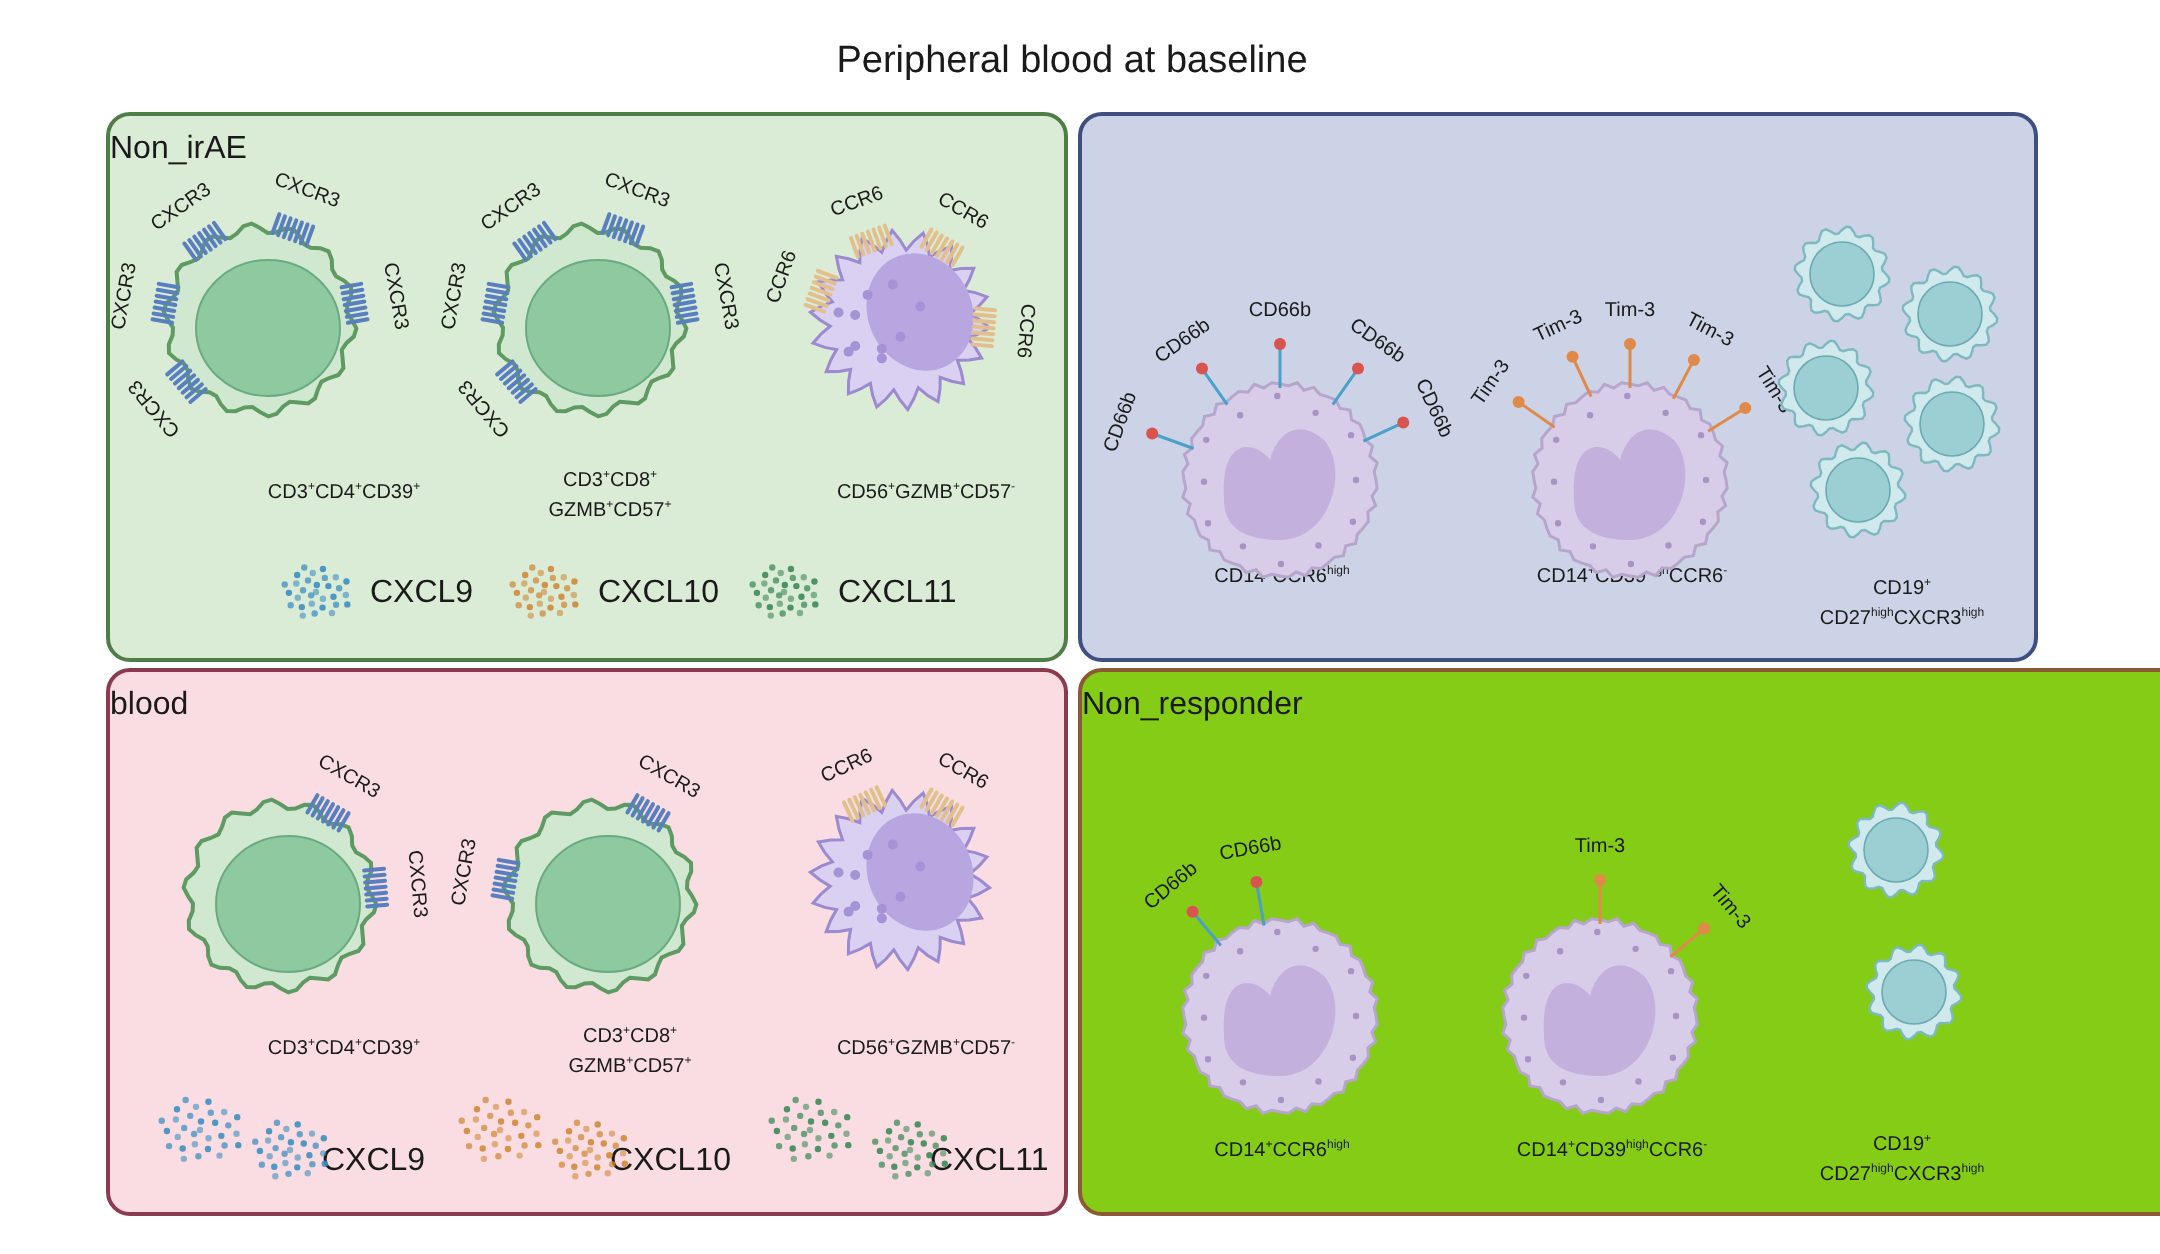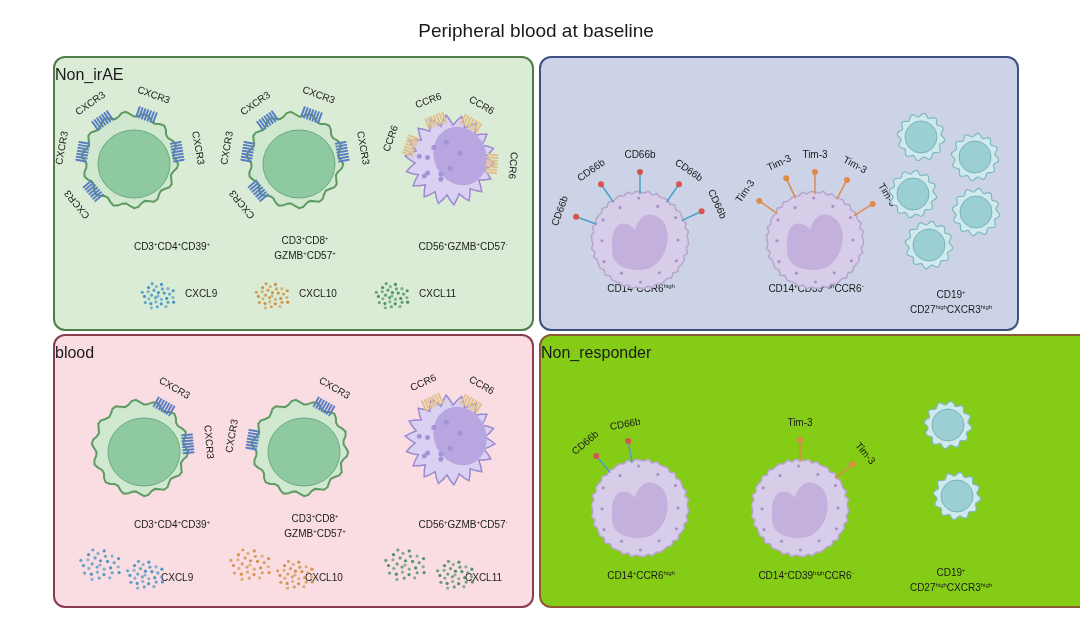--- a/index.html
+++ b/index.html
@@ -8,21 +8,21 @@
   .title { position: absolute; left: 0; width: 1072px; top: 20px; text-align: center;
            font-size: 19px; }
   .panel { position: absolute; border-radius: 12px; border: 2px solid; box-sizing: border-box; }
   .panel .ptitle { position: absolute; left: 0; right: 16px; top: 8px; font-size: 16px; }
   #p-nonirae { left: 53px; top: 56px; width: 481px; height: 275px; background: #dbecd6; border-color: #4f7d48; }
   #p-resp { left: 539px; top: 56px; width: 480px; height: 275px; background: #ccd3e6; border-color: #3e4f80; }
   #p-irae { left: 53px; top: 334px; width: 481px; height: 274px; background: #f9dde2; border-color: #8a3b50; }
   #p-nonresp { left: 539px; top: 334px; width: 555px; height: 274px; background: #84cc16; border-color: #8a5a33; }
   .lbl { position: absolute; text-align: center; font-size: 10px; line-height: 12px; white-space: nowrap; }
   .lbl sup { font-size: 6px; vertical-align: 4px; }
-  .chem { position: absolute; font-size: 10px; }
+  .chem { position: absolute; font-size: 16px; }
   svg.cells { position: absolute; left: 0; top: 0; overflow: visible; }
   .rlabel { font-size: 10px; font-family: "Liberation Sans", sans-serif; fill: #1a1a1a; }
 </style>
 </head>
 <body>
 
 <div class="title">Peripheral blood at baseline</div>
 
 <div class="panel" id="p-nonirae">
   <div class="ptitle">Non_irAE</div>

